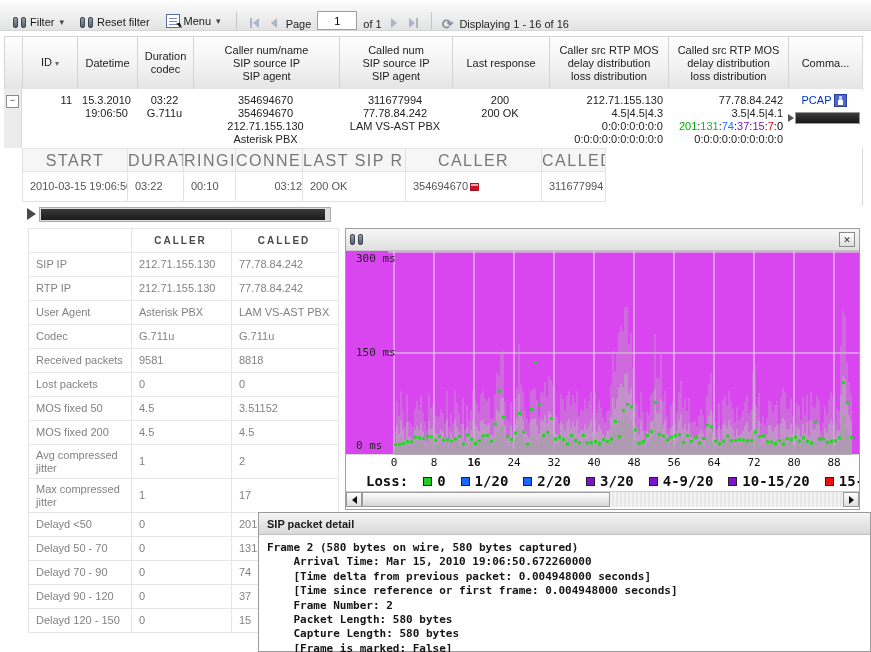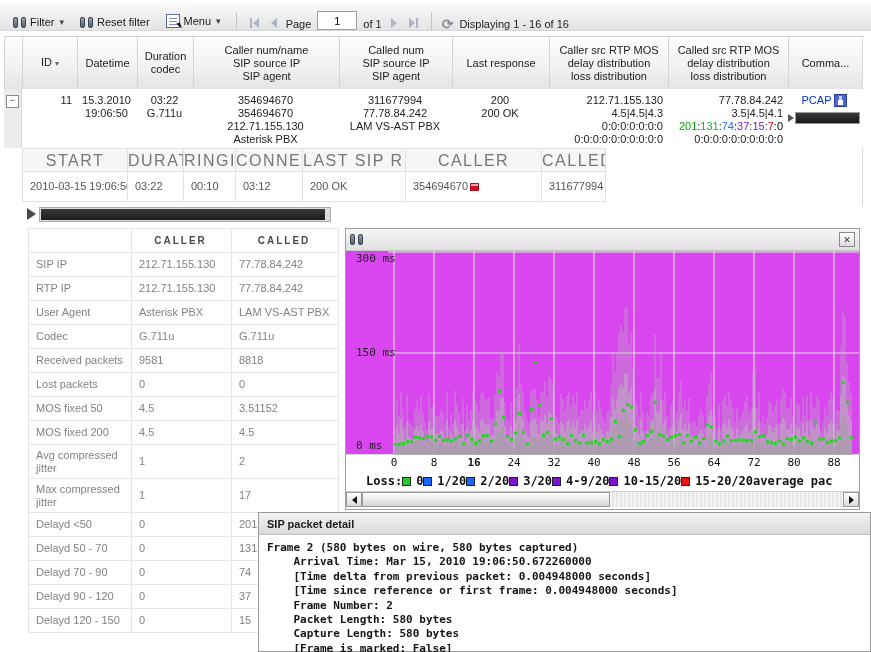--- a/index.html
+++ b/index.html
@@ -79,22 +79,22 @@
   .graph-header{height:22px;background:linear-gradient(#f7f7f7,#e0e0e0);border-bottom:1px solid #c9c9c9;
                 display:flex;align-items:center;padding:0 4px;box-sizing:border-box;}
   .gh-spacer{flex:1;}
   .closebtn{width:16px;height:15px;border:1px solid #8a8a8a;background:linear-gradient(#fff,#ddd);
             display:flex;align-items:center;justify-content:center;font-size:9px;color:#333;box-sizing:border-box;}
   .plot{position:absolute;left:0;top:22px;width:513px;height:204px;background:#d946ef;overflow:hidden;}
   .ylab{position:absolute;left:10px;font-family:"DejaVu Sans Mono",monospace;font-size:11px;color:#222;}
   .xticks{position:absolute;left:0;top:226px;width:513px;height:16px;}
   .xtick{position:absolute;top:1px;transform:translateX(-50%);font-family:"DejaVu Sans Mono",monospace;font-size:11px;color:#111;}
   .legend{position:absolute;left:0;top:242px;width:513px;height:20px;display:flex;align-items:center;
-          font-family:"DejaVu Sans Mono",monospace;font-size:12px;font-weight:bold;color:#111;
-          padding-left:20px;overflow:hidden;white-space:nowrap;box-sizing:border-box;}
+          font-family:"DejaVu Sans Mono",monospace;font-size:14px;font-weight:bold;color:#111;
+          gap:15px;padding-left:20px;overflow:hidden;white-space:nowrap;box-sizing:border-box;}
   .lgitem{display:flex;align-items:center;gap:5px;}
   .sw{width:9px;height:9px;border:1px solid #222;box-sizing:border-box;}
   .hscroll{position:absolute;left:0;top:262px;width:513px;height:16px;border-top:1px solid #cfcfcf;
            background:repeating-linear-gradient(90deg,#f3f3f3 0 2px,#e7e7e7 2px 4px);box-sizing:border-box;}
   .sbtn{position:absolute;top:0;width:16px;height:15px;background:linear-gradient(#fff,#dcdcdc);
         border:1px solid #9a9a9a;box-sizing:border-box;display:flex;align-items:center;justify-content:center;}
   .sbtn.left{left:0;} .sbtn.right{right:0;}
   .stri-l{width:0;height:0;border-top:4px solid transparent;border-bottom:4px solid transparent;border-right:5px solid #111;}
   .stri-r{width:0;height:0;border-top:4px solid transparent;border-bottom:4px solid transparent;border-left:5px solid #111;}
   .thumb{position:absolute;left:16px;top:0;width:248px;height:15px;background:linear-gradient(#fefefe,#d6d6d6);
@@ -259,21 +259,21 @@
       <div class="stcell sthead" style="width: 52px;">RINGING</div>
       <div class="stcell sthead" style="width: 67px;">CONNECTED</div>
       <div class="stcell sthead" style="width: 103px;">LAST SIP RESPONSE</div>
       <div class="stcell sthead" style="width: 136px;">CALLER</div>
       <div class="stcell sthead" style="width: 64px;">CALLED</div>
     </div>
   <div class="strow">
       <div class="stcell stdata" style="width: 105px;">2010-03-15 19:06:50</div>
       <div class="stcell stdata" style="width: 56px;">03:22</div>
       <div class="stcell stdata" style="width: 52px;">00:10</div>
-      <div class="stcell stdata" style="width: 67px;">03:12</div>
+      <div class="stcell stdata" style="width: 67px; text-align: right;">03:12</div>
       <div class="stcell stdata" style="width: 103px;">200 OK</div>
       <div class="stcell stdata" style="width: 136px;">354694670<span class="redflag"></span></div>
       <div class="stcell stdata" style="width: 64px;">311677994</div>
     </div>
 </div>
 
 <div class="player-tri"></div>
 <div class="player-groove">
   <div class="player-fill"></div>
 </div>

